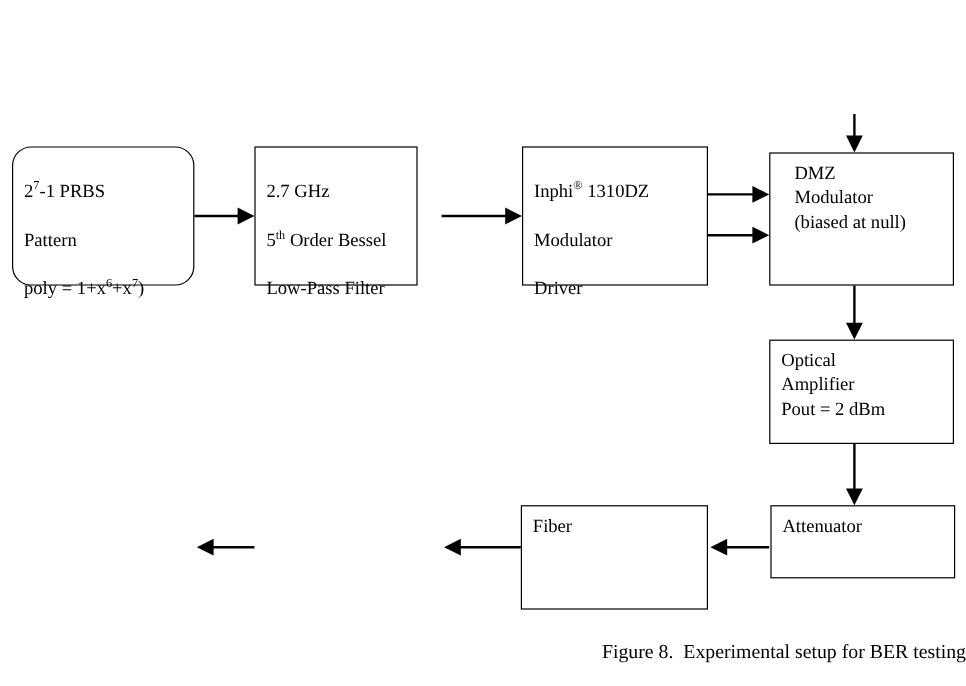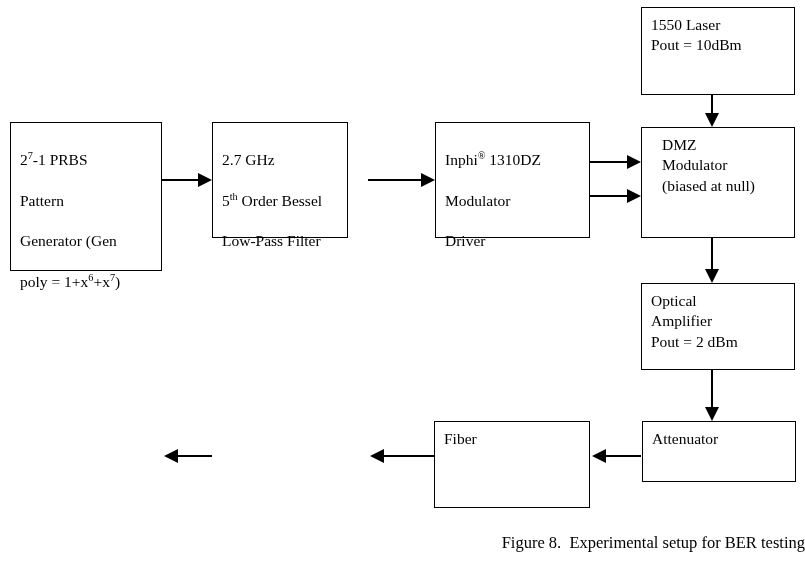--- a/index.html
+++ b/index.html
@@ -49,41 +49,38 @@
     font-family: "Liberation Serif", "DejaVu Serif", serif;
     color: #000000;
     white-space: pre;
   }
 </style>
 </head>
 <body>
 
 <div id="figure-root">
 
-  <div class="blk" style="left:10px;  top:122px; width:152px; height:149px;">
+  <div class="blk" style="left:10px;  top:122px; width:152px; height:116px;border-radius:16px;">
     <div><span>2</span><sup>7</sup><span>-1 PRBS</span></div>
     <div>Pattern</div>
-    <div>Generator (Gen</div>
     <div><span>poly = 1+x</span><sup>6</sup><span>+x</span><sup>7</sup><span>)</span></div>
   </div>
 
   <div class="blk" style="left:212px; top:122px; width:136px; height:116px;">
     <div>2.7 GHz</div>
     <div><span>5</span><sup>th</sup><span> Order Bessel</span></div>
     <div>Low-Pass Filter</div>
   </div>
 
   <div class="blk" style="left:435px; top:122px; width:155px; height:116px;">
     <div><span>Inphi</span><sup>®</sup><span> 1310DZ</span></div>
     <div>Modulator</div>
     <div>Driver</div>
   </div>
 
-  <div class="blk" style="left:641px; top:7px; width:154px; height:88px;">1550 Laser
-Pout = 10dBm</div>
 
   <div class="blk" style="left:641px; top:127px; width:154px; height:111px;padding-left:20px;">DMZ
 Modulator
 (biased at null)</div>
 
   <div class="blk" style="left:641px; top:283px; width:154px; height:87px;">Optical
 Amplifier
 Pout = 2 dBm</div>
 
 

